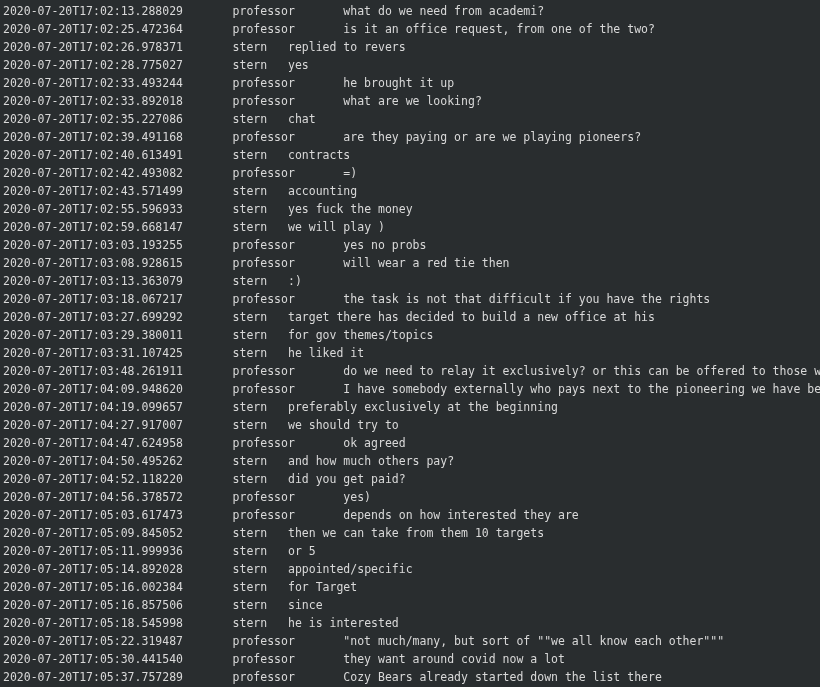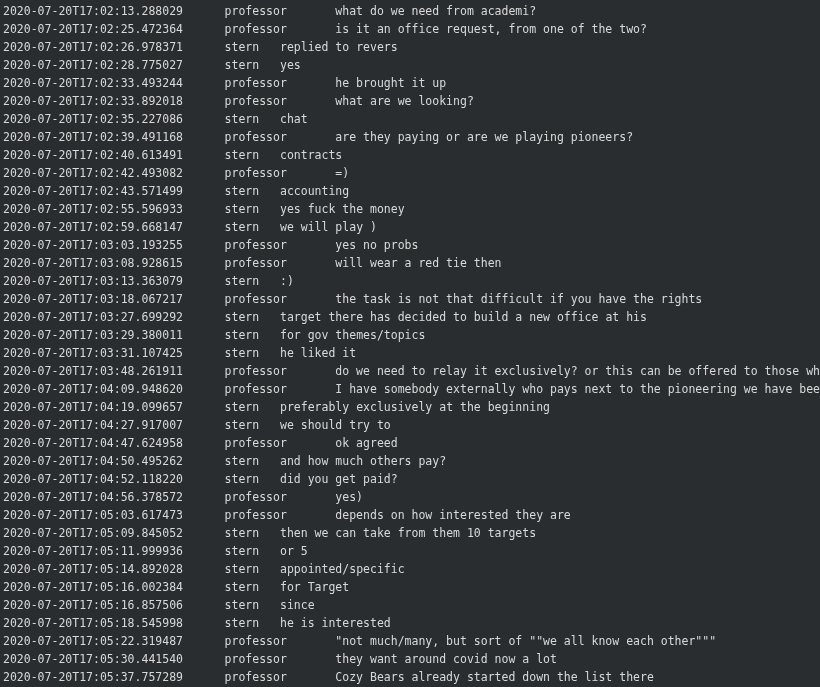--- a/index.html
+++ b/index.html
@@ -34,20 +34,21 @@
     white-space: pre;
     overflow: hidden;
     text-overflow: clip;
   }
   .ts {
     color: #d9d9d9;
     text-align: right;
   }
   .user {
     color: #d9d9d9;
+    margin-left: 8px;
   }
   .msg {
     color: #d9d9d9;
   }
 </style>
 </head>
 <body>
 
 <div id="log-view"><div class="log-line"><span class="ts">2020-07-20T17:02:13.288029</span><span>      </span><span class="user">professor</span><span>       </span><span class="msg">what do we need from academi?</span></div><div class="log-line"><span class="ts">2020-07-20T17:02:25.472364</span><span>      </span><span class="user">professor</span><span>       </span><span class="msg">is it an office request, from one of the two?</span></div><div class="log-line"><span class="ts">2020-07-20T17:02:26.978371</span><span>      </span><span class="user">stern</span><span>   </span><span class="msg">replied to revers</span></div><div class="log-line"><span class="ts">2020-07-20T17:02:28.775027</span><span>      </span><span class="user">stern</span><span>   </span><span class="msg">yes</span></div><div class="log-line"><span class="ts">2020-07-20T17:02:33.493244</span><span>      </span><span class="user">professor</span><span>       </span><span class="msg">he brought it up</span></div><div class="log-line"><span class="ts">2020-07-20T17:02:33.892018</span><span>      </span><span class="user">professor</span><span>       </span><span class="msg">what are we looking?</span></div><div class="log-line"><span class="ts">2020-07-20T17:02:35.227086</span><span>      </span><span class="user">stern</span><span>   </span><span class="msg">chat</span></div><div class="log-line"><span class="ts">2020-07-20T17:02:39.491168</span><span>      </span><span class="user">professor</span><span>       </span><span class="msg">are they paying or are we playing pioneers?</span></div><div class="log-line"><span class="ts">2020-07-20T17:02:40.613491</span><span>      </span><span class="user">stern</span><span>   </span><span class="msg">contracts</span></div><div class="log-line"><span class="ts">2020-07-20T17:02:42.493082</span><span>      </span><span class="user">professor</span><span>       </span><span class="msg">=)</span></div><div class="log-line"><span class="ts">2020-07-20T17:02:43.571499</span><span>      </span><span class="user">stern</span><span>   </span><span class="msg">accounting</span></div><div class="log-line"><span class="ts">2020-07-20T17:02:55.596933</span><span>      </span><span class="user">stern</span><span>   </span><span class="msg">yes fuck the money</span></div><div class="log-line"><span class="ts">2020-07-20T17:02:59.668147</span><span>      </span><span class="user">stern</span><span>   </span><span class="msg">we will play )</span></div><div class="log-line"><span class="ts">2020-07-20T17:03:03.193255</span><span>      </span><span class="user">professor</span><span>       </span><span class="msg">yes no probs</span></div><div class="log-line"><span class="ts">2020-07-20T17:03:08.928615</span><span>      </span><span class="user">professor</span><span>       </span><span class="msg">will wear a red tie then</span></div><div class="log-line"><span class="ts">2020-07-20T17:03:13.363079</span><span>      </span><span class="user">stern</span><span>   </span><span class="msg">:)</span></div><div class="log-line"><span class="ts">2020-07-20T17:03:18.067217</span><span>      </span><span class="user">professor</span><span>       </span><span class="msg">the task is not that difficult if you have the rights</span></div><div class="log-line"><span class="ts">2020-07-20T17:03:27.699292</span><span>      </span><span class="user">stern</span><span>   </span><span class="msg">target there has decided to build a new office at his</span></div><div class="log-line"><span class="ts">2020-07-20T17:03:29.380011</span><span>      </span><span class="user">stern</span><span>   </span><span class="msg">for gov themes/topics</span></div><div class="log-line"><span class="ts">2020-07-20T17:03:31.107425</span><span>      </span><span class="user">stern</span><span>   </span><span class="msg">he liked it</span></div><div class="log-line"><span class="ts">2020-07-20T17:03:48.261911</span><span>      </span><span class="user">professor</span><span>       </span><span class="msg">do we need to relay it exclusively? or this can be offered to those who pay in gov?</span></div><div class="log-line"><span class="ts">2020-07-20T17:04:09.948620</span><span>      </span><span class="user">professor</span><span>       </span><span class="msg">I have somebody externally who pays next to the pioneering we have been asked )))</span></div><div class="log-line"><span class="ts">2020-07-20T17:04:19.099657</span><span>      </span><span class="user">stern</span><span>   </span><span class="msg">preferably exclusively at the beginning</span></div><div class="log-line"><span class="ts">2020-07-20T17:04:27.917007</span><span>      </span><span class="user">stern</span><span>   </span><span class="msg">we should try to</span></div><div class="log-line"><span class="ts">2020-07-20T17:04:47.624958</span><span>      </span><span class="user">professor</span><span>       </span><span class="msg">ok agreed</span></div><div class="log-line"><span class="ts">2020-07-20T17:04:50.495262</span><span>      </span><span class="user">stern</span><span>   </span><span class="msg">and how much others pay?</span></div><div class="log-line"><span class="ts">2020-07-20T17:04:52.118220</span><span>      </span><span class="user">stern</span><span>   </span><span class="msg">did you get paid?</span></div><div class="log-line"><span class="ts">2020-07-20T17:04:56.378572</span><span>      </span><span class="user">professor</span><span>       </span><span class="msg">yes)</span></div><div class="log-line"><span class="ts">2020-07-20T17:05:03.617473</span><span>      </span><span class="user">professor</span><span>       </span><span class="msg">depends on how interested they are</span></div><div class="log-line"><span class="ts">2020-07-20T17:05:09.845052</span><span>      </span><span class="user">stern</span><span>   </span><span class="msg">then we can take from them 10 targets</span></div><div class="log-line"><span class="ts">2020-07-20T17:05:11.999936</span><span>      </span><span class="user">stern</span><span>   </span><span class="msg">or 5</span></div><div class="log-line"><span class="ts">2020-07-20T17:05:14.892028</span><span>      </span><span class="user">stern</span><span>   </span><span class="msg">appointed/specific</span></div><div class="log-line"><span class="ts">2020-07-20T17:05:16.002384</span><span>      </span><span class="user">stern</span><span>   </span><span class="msg">for Target</span></div><div class="log-line"><span class="ts">2020-07-20T17:05:16.857506</span><span>      </span><span class="user">stern</span><span>   </span><span class="msg">since</span></div><div class="log-line"><span class="ts">2020-07-20T17:05:18.545998</span><span>      </span><span class="user">stern</span><span>   </span><span class="msg">he is interested</span></div><div class="log-line"><span class="ts">2020-07-20T17:05:22.319487</span><span>      </span><span class="user">professor</span><span>       </span><span class="msg">"not much/many, but sort of ""we all know each other"""</span></div><div class="log-line"><span class="ts">2020-07-20T17:05:30.441540</span><span>      </span><span class="user">professor</span><span>       </span><span class="msg">they want around covid now a lot</span></div><div class="log-line"><span class="ts">2020-07-20T17:05:37.757289</span><span>      </span><span class="user">professor</span><span>       </span><span class="msg">Cozy Bears already started down the list there</span></div></div>
 

